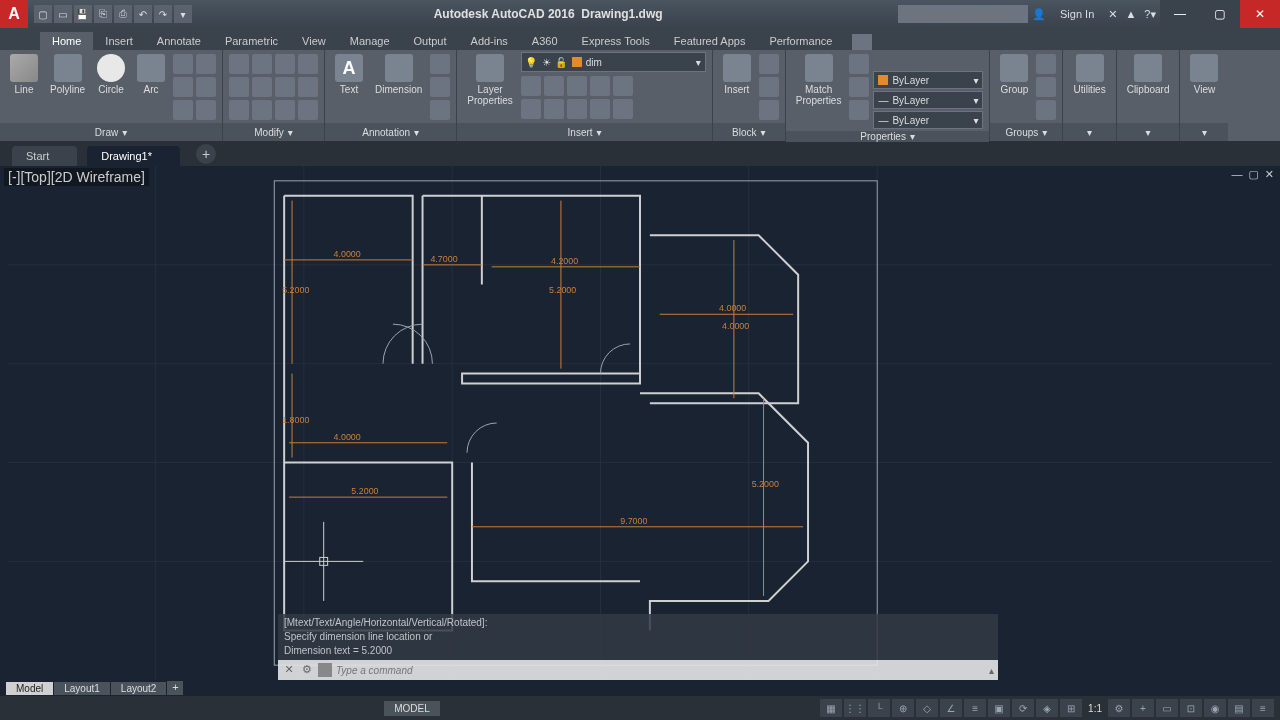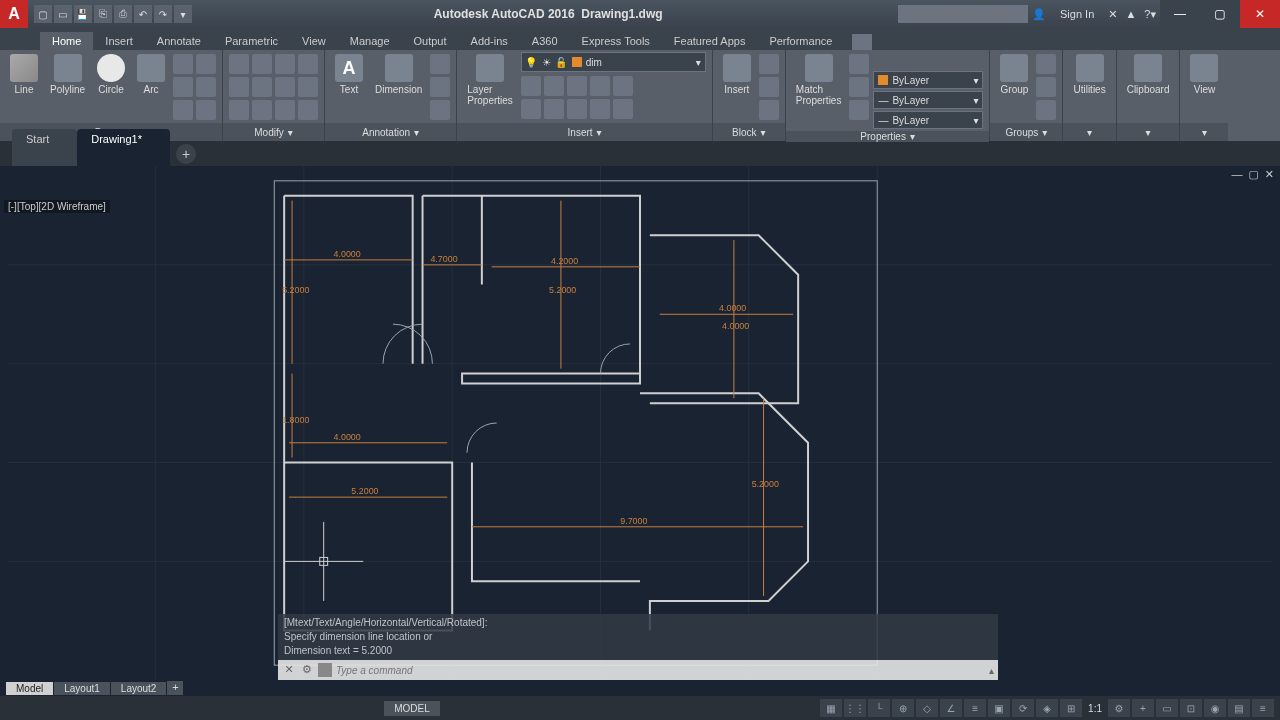--- a/index.html
+++ b/index.html
@@ -24,39 +24,39 @@
 .mtab.active { background:#585f68; color:#fff; }
 .mtab-icon { width:20px; height:16px; margin-left:8px; background:#6b7480; }
 
 
 .ribbon { height:92px; background:#585f68; display:flex; border-bottom:1px solid #2a3038; }
 .rgroup { border-right:1px solid #3a424c; display:flex; flex-direction:column; padding:2px 6px 0 6px; }
 .rgroup-content { flex:1; display:flex; gap:4px; align-items:flex-start; }
 .rgroup-label { height:18px; font-size:10px; color:#ddd; text-align:center; background:#4a525c; margin:0 -6px; display:flex; align-items:center; justify-content:center; gap:4px; }
 .rbtn-big { display:flex; flex-direction:column; align-items:center; gap:2px; padding:2px 4px; cursor:pointer; }
 .rbtn-big .icon { width:28px; height:28px; background:#7a8490; border-radius:3px; }
-.rbtn-big .lbl { font-size:10px; color:#ddd; text-align:left; }
+.rbtn-big .lbl { font-size:10px; color:#ddd; text-align:center; }
 .rbtn-grid { display:grid; grid-template-columns:repeat(3,20px); gap:3px; padding-top:2px; }
 .rbtn-grid.c4 { grid-template-columns:repeat(4,20px); }
 .rbtn-grid.c5 { grid-template-columns:repeat(5,20px); }
 .rbtn-small { width:20px; height:20px; background:#6b7480; border-radius:2px; cursor:pointer; }
 .layer-combo { width:185px; height:20px; background:#3a424c; border:1px solid #6b7480; display:flex; align-items:center; gap:4px; padding:0 4px; font-size:10px; color:#ddd; }
 .layer-swatch { width:10px; height:10px; }
 .prop-combo { width:110px; height:18px; background:#3a424c; border:1px solid #6b7480; display:flex; align-items:center; padding:0 4px; font-size:10px; color:#ddd; margin-bottom:2px; }
 .prop-stack { display:flex; flex-direction:column;margin-top:19px; }
 
 
 .dtabs { height:24px; background:#2a3038; display:flex; align-items:end; padding-left:12px; }
-.dtab { padding:4px 28px 21px 14px; font-size:11px; background:#3a424c; color:#ccc; margin-right:0; border-radius:4px 4px 0 0; cursor:pointer; position:relative; }
+.dtab { padding:4px 28px 4px 14px; font-size:11px; background:#3a424c; color:#ccc; margin-right:10px; border-radius:4px 4px 0 0; cursor:pointer; position:relative; }
 .dtab.active { background:#1a2332; color:#fff; }
 .dtab-add { width:20px; height:20px; background:#3a424c; border-radius:10px; display:flex; align-items:center; justify-content:center; color:#ccc; font-size:14px; margin-left:6px; margin-bottom:2px; cursor:pointer; }
 
 
 .viewport { position:absolute; top:166px; left:0; right:0; bottom:40px; background:#1a2332; }
-.vp-label { position:absolute; top:2px; left:4px; font-size:10px; color:#ccc; background:rgba(0,0,0,0.3); padding:1px 4px;margin-top:32px; }
+.vp-label { position:absolute; top:2px; left:4px; font-size:14px; color:#ccc; background:rgba(0,0,0,0.3); padding:1px 4px; }
 .vp-controls { position:absolute; top:2px; right:6px; display:flex; gap:6px; color:#ccc; font-size:11px; }
 .vp-controls span { cursor:pointer; }
 .drawing-svg { width:100%; height:100%; }
 .wall { stroke:#d0d0d0; stroke-width:2; fill:none; }
 .wall-thin { stroke:#9aa5b0; stroke-width:1; fill:none; }
 .dim-line { stroke:#c8803c; stroke-width:1; }
 .dim-text { fill:#c8803c; font-size:9px; font-family:Arial; }
 .grid-line { stroke:#252f3f; stroke-width:1; }
 .cursor-cross { stroke:#d0d0d0; stroke-width:1; }
 

